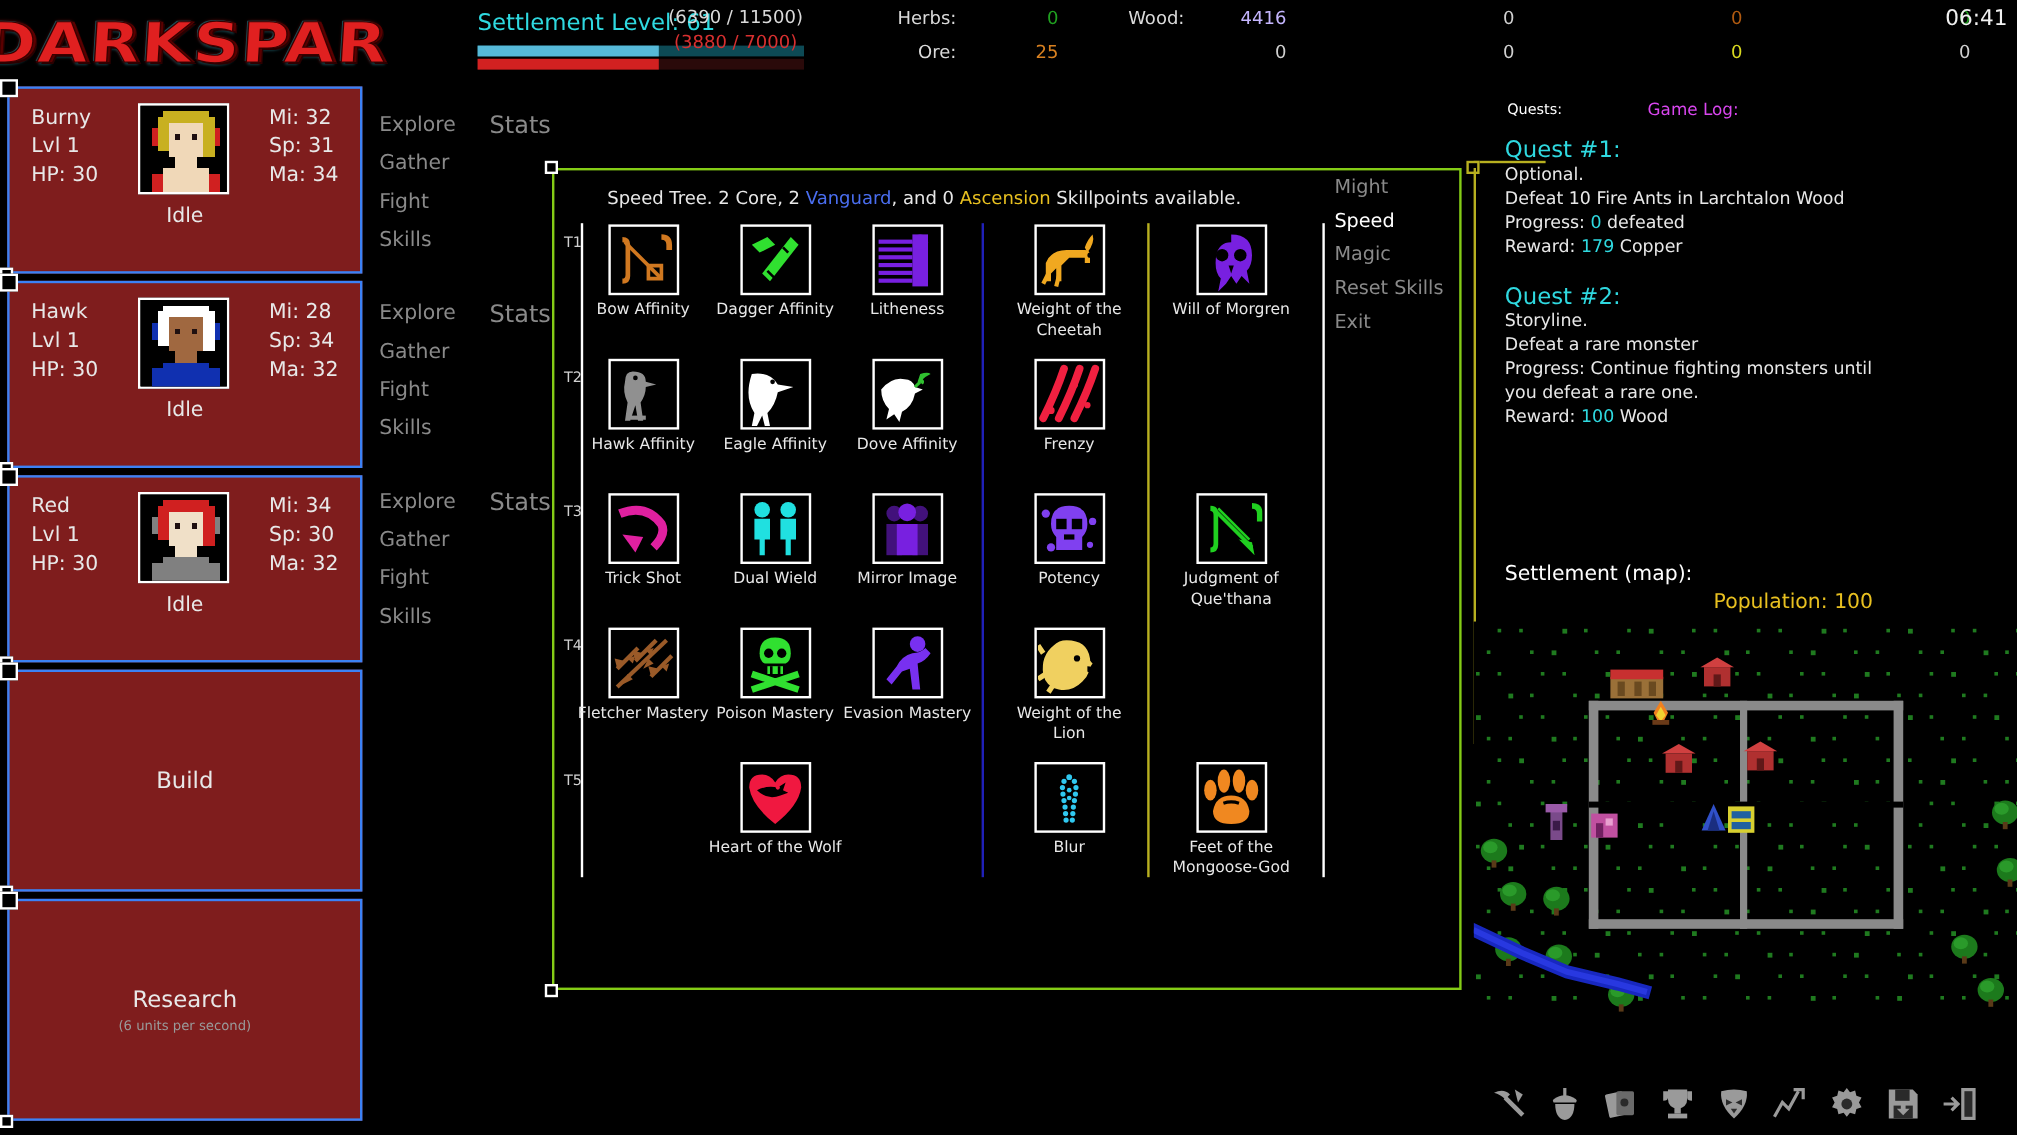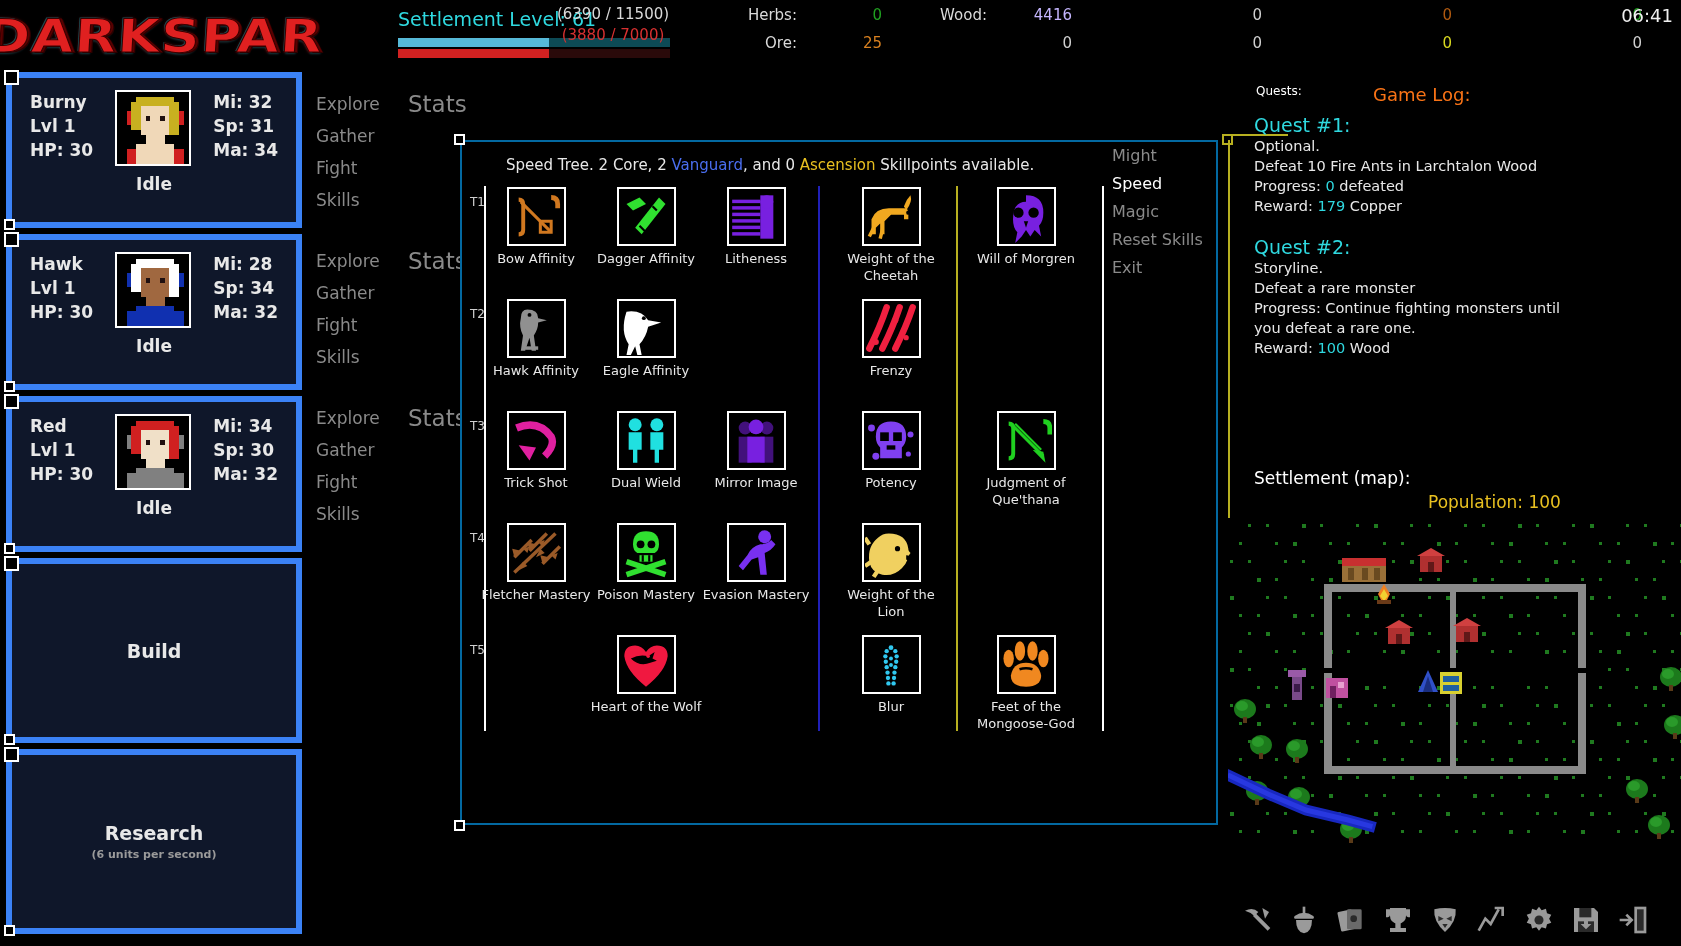--- a/index.html
+++ b/index.html
@@ -48,23 +48,22 @@
               grid-template-columns: repeat(5, 190px); }
   .res-col { display: grid; grid-template-columns: 1fr 1fr; row-gap: 10px; font-size: 15px; }
   .res-name { text-align: right; padding-right: 6px; color: #dadada; white-space: nowrap; }
   .res-val { text-align: right; padding-right: 16px; white-space: nowrap; }
 
   .clock { position: absolute; right: 8px; top: 5px; font-size: 18px; color: #f0f0f0; }
 
   
   .leftcol { position: absolute; left: 0; top: 72px; width: 308px; height: 874px; }
   .card {
-    position: relative; margin: 0 6px 6px 6px; background: #0f172a;
-    border: 6px solid #3b82f6;
-    font-weight: bold;
+    position: relative; margin: 0 6px 6px 6px; background: #7f1d1d;
+    border: 2px solid #3b82f6;
   }
   .card::before, .card::after,
   .card > .cnr-bl, .card > .cnr-br {
     content: ""; position: absolute; width: 11px; height: 11px;
     border: 2px solid #ffffff; background: #000;
   }
   .card::before { left: -8px; top: -8px; }
   .card::after  { right: -8px; top: -8px; display: none; }
   .card > .cnr-bl { left: -8px; bottom: -8px; }
 
@@ -77,26 +76,26 @@
   .char-status { text-align: center; font-size: 17px; color: #e8e8e8; margin-top: 8px; }
 
   .action-card { height: 185px; display: flex; align-items: center; justify-content: center; }
   .action-card .action-title { font-size: 19px; color: #e8e8e8; text-align: center; }
   .action-card .action-sub { font-size: 11px; color: #9a9a9a; text-align: center; margin-top: 4px; }
 
   
   .menucol { position: absolute; left: 308px; top: 72px; width: 152px; height: 874px; }
   .menu-group { position: absolute; left: 0; width: 152px; }
   .menu-item { font-size: 17px; color: #8a8a8a; line-height: 32px; padding-left: 8px; white-space: nowrap; }
-  .menu-stats { position: absolute; left: 100px; font-size: 23px; color: #8a8a8a; line-height: 32px; }
+  .menu-stats { position: absolute; left: 100px; font-size: 20px; color: #8a8a8a; line-height: 32px; }
 
   
   .tree-panel {
     position: absolute; left: 460px; top: 140px; width: 758px; height: 685px;
-    border: 2px solid #0369a1; background: #000;
+    border: 2px solid #84cc16; background: #000;
   }
   .tree-panel .cn { position: absolute; width: 11px; height: 11px; border: 2px solid #fff; background: #000; }
   .tree-panel .cn.tl { left: -8px; top: -8px; }
   .tree-panel .cn.bl { left: -8px; bottom: -8px; }
   .tree-header { font-size: 15px; color: #e8e8e8; padding: 14px 0 0 44px; white-space: nowrap; }
   .tree-header .vg { color: #4a6ef0; }
   .tree-header .asc { color: #e8c020; }
 
   .tree-body { position: absolute; left: 0; top: 40px; width: 758px; height: 560px; }
   .tier-label { position: absolute; font-size: 12px; color: #d0d0d0; }
@@ -116,21 +115,21 @@
   .tree-side .tsi { font-size: 16px; line-height: 28px; color: #8a8a8a; padding-left: 8px; }
   .tree-side .tsi.active { color: #ffffff; }
 
   
   .rightcol { position: absolute; left: 1228px; top: 72px; width: 453px; height: 874px; }
   .right-border { position: absolute; left: 0; top: 68px; width: 2px; height: 480px; background: #b8b020; }
   .rb-corner { position: absolute; left: -6px; top: 62px; width: 11px; height: 11px; border: 2px solid #b8b020; background:#000; }
   .rb-top { position: absolute; left: 0; top: 62px; width: 60px; height: 2px; background: #b8b020; }
 
   .qhead { position: absolute; left: 28px; top: 12px; font-size: 12px; color: #ffffff; }
-  .ghead { position: absolute; left: 145px; top: 12px; font-size: 18px; color: #f97316; }
+  .ghead { position: absolute; left: 145px; top: 12px; font-size: 14px; color: #d946ef; }
   .quests { position: absolute; left: 26px; top: 36px; width: 420px; }
   .q-title { font-size: 19px; color: #2fd9e0; margin-top: 6px; }
   .q-line { font-size: 14.5px; color: #e8e8e8; line-height: 20px; }
   .q-line .hl { color: #2fd9e0; }
   .q-gap { height: 14px; }
 
   .maphead { position: absolute; left: 26px; top: 396px; font-size: 17px; color: #ffffff; }
   .pophead { position: absolute; left: 200px; top: 420px; font-size: 17px; color: #e8c020; }
   .mapbox { position: absolute; left: 0; top: 446px; width: 453px; height: 330px; background: #000; overflow: hidden; }
 
@@ -423,20 +422,30 @@
     <div class="skill-name">Hawk Affinity</div>
         </div>
         <div class="skill" style="left: 128px; top: 117px;">
     <div class="skill-icon">
             <svg viewBox="0 0 24 24">
               <path d="M3 4 q7 -1 10 4 l6 1 l-6 2 q-1 5 -4 8 l1 5 h-2 l-1 -4 l-2 4 h-2 l1 -5 q-4 -6 -1 -15z" fill="#ffffff"></path>
               <circle cx="11" cy="7" r="0.9" fill="#000"></circle>
             </svg>
           </div>
     <div class="skill-name">Eagle Affinity</div>
+        </div>
+        <div class="skill" style="left: 238px; top: 117px;">
+    <div class="skill-icon">
+            <svg viewBox="0 0 24 24">
+              <path d="M2 10 q4 -5 9 -4 q3 0 4 3 l3 1 l-3 1.5 q-1 5 -5 7 l-1 4 l-2 -3 l-3 2 l1 -4 q-3 -3 -3 -7.5z" fill="#ffffff"></path>
+              <path d="M17 4 q3 -1 4 0 q-2 1 -3 2 q1 1 0 2 q-1 -1 -2 -1z" fill="#30c030"></path>
+              <path d="M17 7 l-2 2" stroke="#30c030" stroke-width="1.2"></path>
+            </svg>
+          </div>
+    <div class="skill-name">Dove Affinity</div>
         </div>
         <div class="skill" style="left: 373px; top: 117px;">
     <div class="skill-icon">
             <svg viewBox="0 0 24 24">
               <path d="M2 21 Q7 11 10 2" stroke="#f02040" stroke-width="3" fill="none" stroke-linecap="round"></path>
               <path d="M8 21 Q13 11 16 2" stroke="#f02040" stroke-width="3" fill="none" stroke-linecap="round"></path>
               <path d="M14 21 Q19 11 22 2" stroke="#f02040" stroke-width="3" fill="none" stroke-linecap="round"></path>
               <circle cx="5" cy="18" r="1.4" fill="#f02040"></circle>
               <circle cx="14" cy="8" r="1.4" fill="#f02040"></circle>
               <circle cx="19" cy="16" r="1.2" fill="#f02040"></circle>

